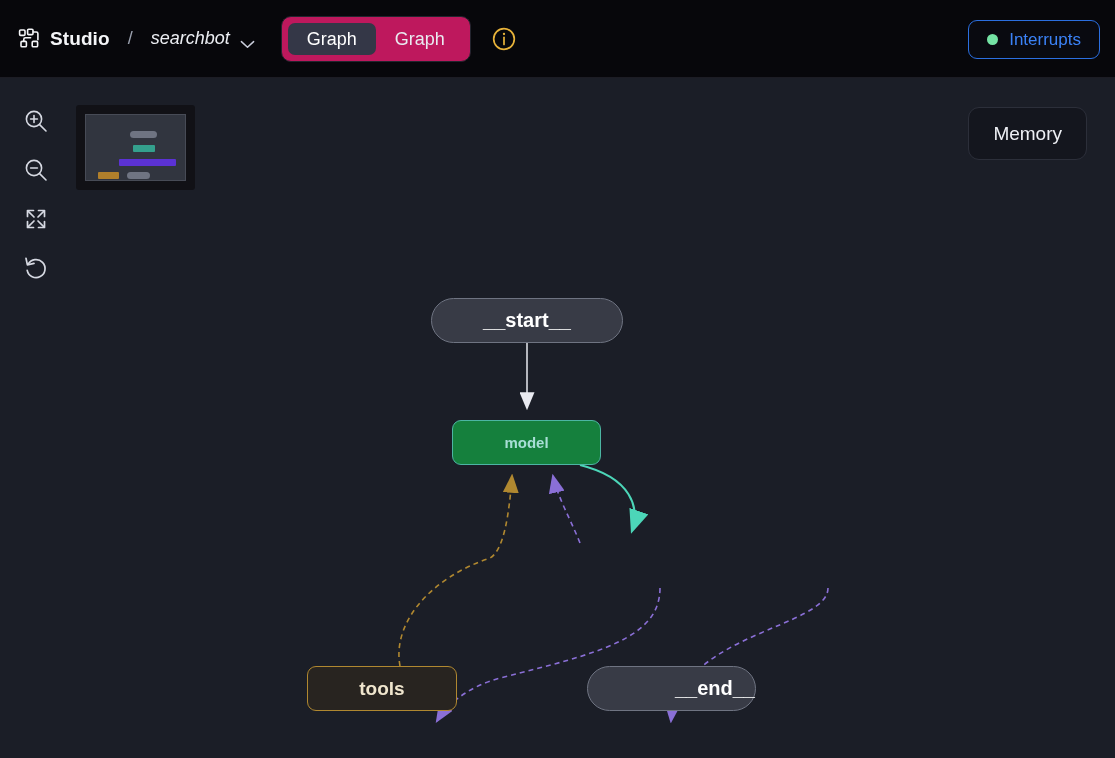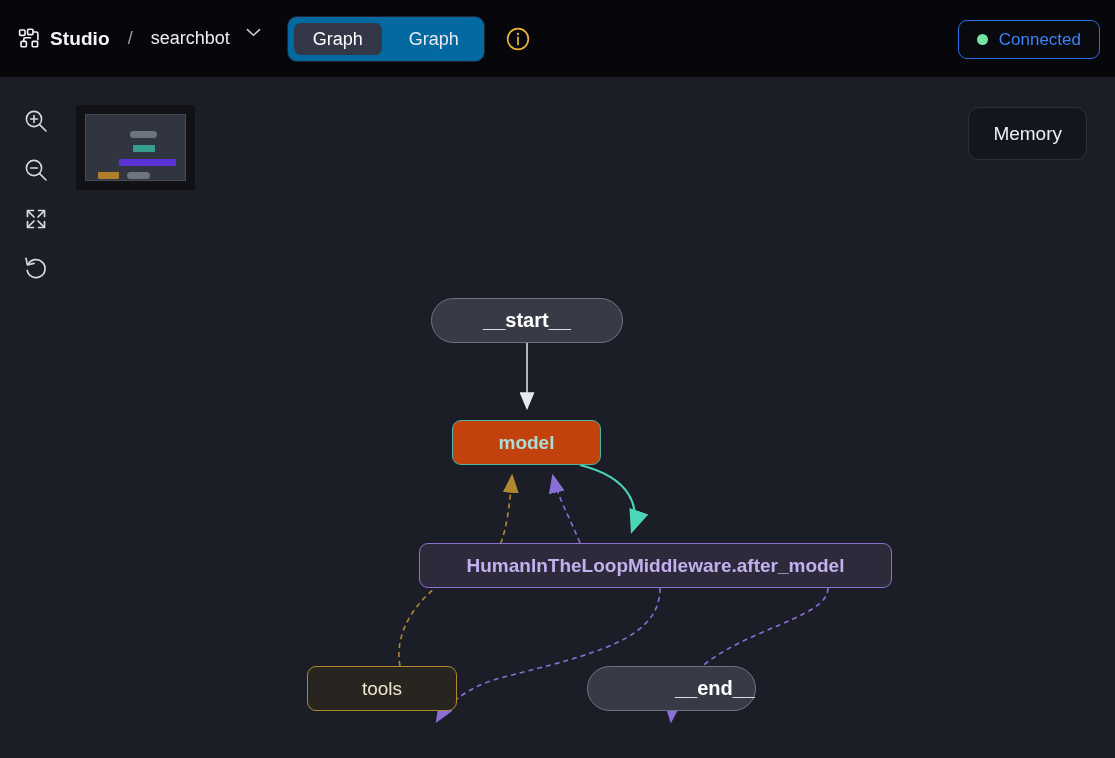--- a/index.html
+++ b/index.html
@@ -54,42 +54,43 @@
 
   .slash {
     color: #9aa0ae;
     font-size: 18px;
     font-weight: 400;
     margin: 0 14px 0 16px;
   }
 
   .project-select {
     display: flex;
-    align-items: flex-start;
-    gap: 16px;
+    align-items: flex-end;
+    gap: 10px;
     cursor: pointer;
     padding: 4px 4px;
+    font-style: italic;
   }
   .project-name {
     color: #eceef3;
     font-size: 18px;
     font-weight: 400;
   }
   .chev {
     width: 15px; height: 9px;
     display: block;
     flex: 0 0 auto;
   }
 
   .tabgroup {
     display: flex;
     align-items: center;
-    gap: 8px;
+    gap: 0;
     margin-left: 22px;
-    background: #0369a1;
+    background: #be185d;
     border: 1px solid #23242e;
     border-radius: 10px;
     padding: 6px;
     height: 46px;
   }
   .tab {
     font-size: 18px;
     color: #e9eaf0;
     padding: 5px 19px;
     border-radius: 7px;
@@ -219,42 +220,42 @@
 
   .node-start, .node-end {
     background: #383b46;
     border: 1px solid #6f7482;
     border-radius: 999px;
     color: #ffffff;
     font-size: 20px;
     font-weight: 700;
   }
   .node-model {
-    background: #c2410c;
+    background: #15803d;
     border: 1.4px solid #4cb5a3;
     border-radius: 9px;
     color: #a8ded6;
-    font-size: 19px;
+    font-size: 15px;
     font-weight: 700;
   }
   .node-middleware {
     background: #2d2a3c;
     border: 1.4px solid #8a6fd6;
     border-radius: 9px;
     color: #c3b0ef;
     font-size: 19px;
     font-weight: 700;
   }
   .node-tools {
     background: #282420;
     border: 1.4px solid #b08830;
     border-radius: 9px;
     color: #efe5cd;
     font-size: 19px;
-    font-weight: 400;
+    font-weight: 700;
     text-align: right;
   }
 
   
   .canvas-actions {
     position: absolute;
     right: 28px;
     top: 29px;
     display: flex;
     gap: 1px;
@@ -310,21 +311,21 @@
     </div>
 
     <svg class="info-btn" viewBox="0 0 26 26">
       <circle cx="13" cy="13" r="10.3" fill="none" stroke="#e8b33a" stroke-width="1.7"></circle>
       <circle cx="13" cy="8.0" r="1.15" fill="#e8b33a"></circle>
       <path d="M13 11.3 V18.4" stroke="#e8b33a" stroke-width="1.7" stroke-linecap="round"></path>
     </svg>
 
     <div class="conn-badge">
       <span class="conn-dot"></span>
-      <span class="conn-text">Connected</span>
+      <span class="conn-text">Interrupts</span>
     </div>
   </div>
 
   <div class="canvas">
 
     <div class="rail">
       <button class="rail-btn">
         <svg width="26" height="26" viewBox="0 0 26 26">
           <circle cx="11" cy="11" r="7.6" fill="none" stroke="#d6d9e2" stroke-width="1.6"></circle>
           <path d="M16.6 16.6 L23 23" stroke="#d6d9e2" stroke-width="1.6" stroke-linecap="round"></path>
@@ -406,23 +407,20 @@
     </svg>
 
     <div class="node node-start" style="left:431px; top:220px; width:192px; height:45px;">
       <span class="node-label">__start__</span>
     </div>
 
     <div class="node node-model" style="left:452px; top:342px; width:149px; height:45px;">
       <span class="node-label">model</span>
     </div>
 
-    <div class="node node-middleware" style="left:419px; top:465px; width:473px; height:45px;">
-      <span class="node-label">HumanInTheLoopMiddleware.after_model</span>
-    </div>
 
     <div class="node node-tools" style="left:307px; top:588px; width:150px; height:45px;">
       <span class="node-label">tools</span>
     </div>
 
     <div class="node node-end" style="left:587px; top:588px; width:169px; height:45px;justify-content:flex-end;">
       <span class="node-label">__end__</span>
     </div>
 
   </div>

